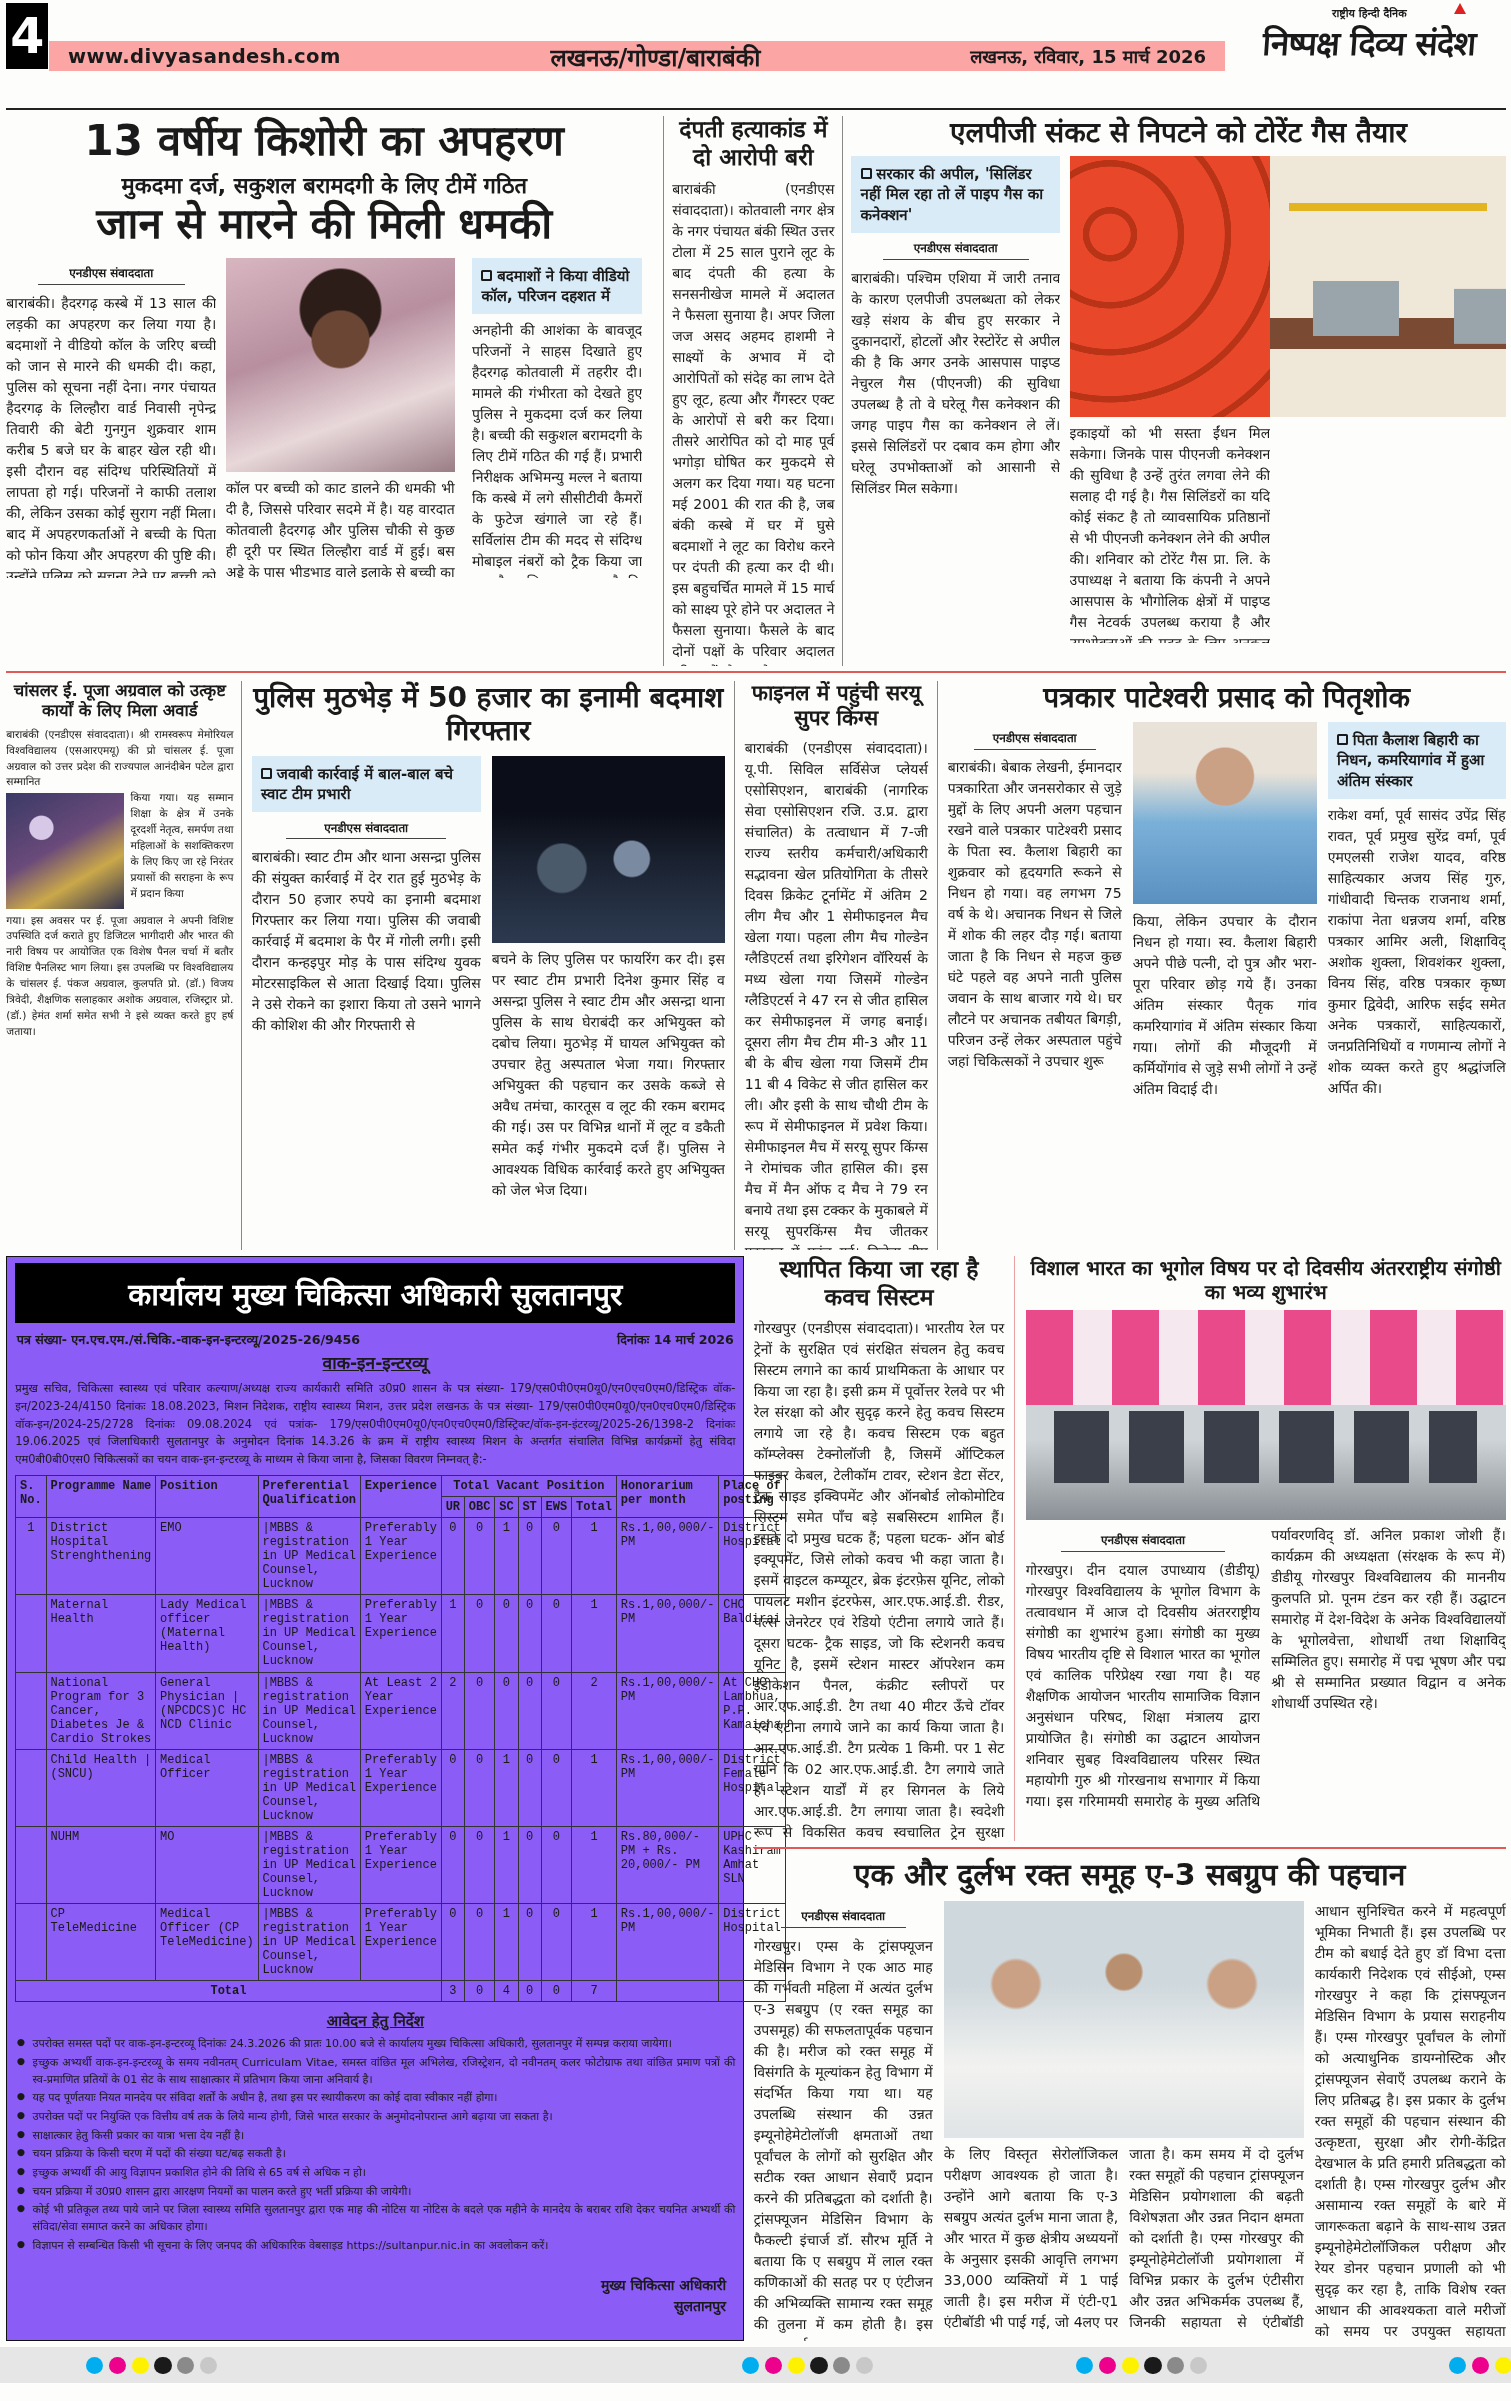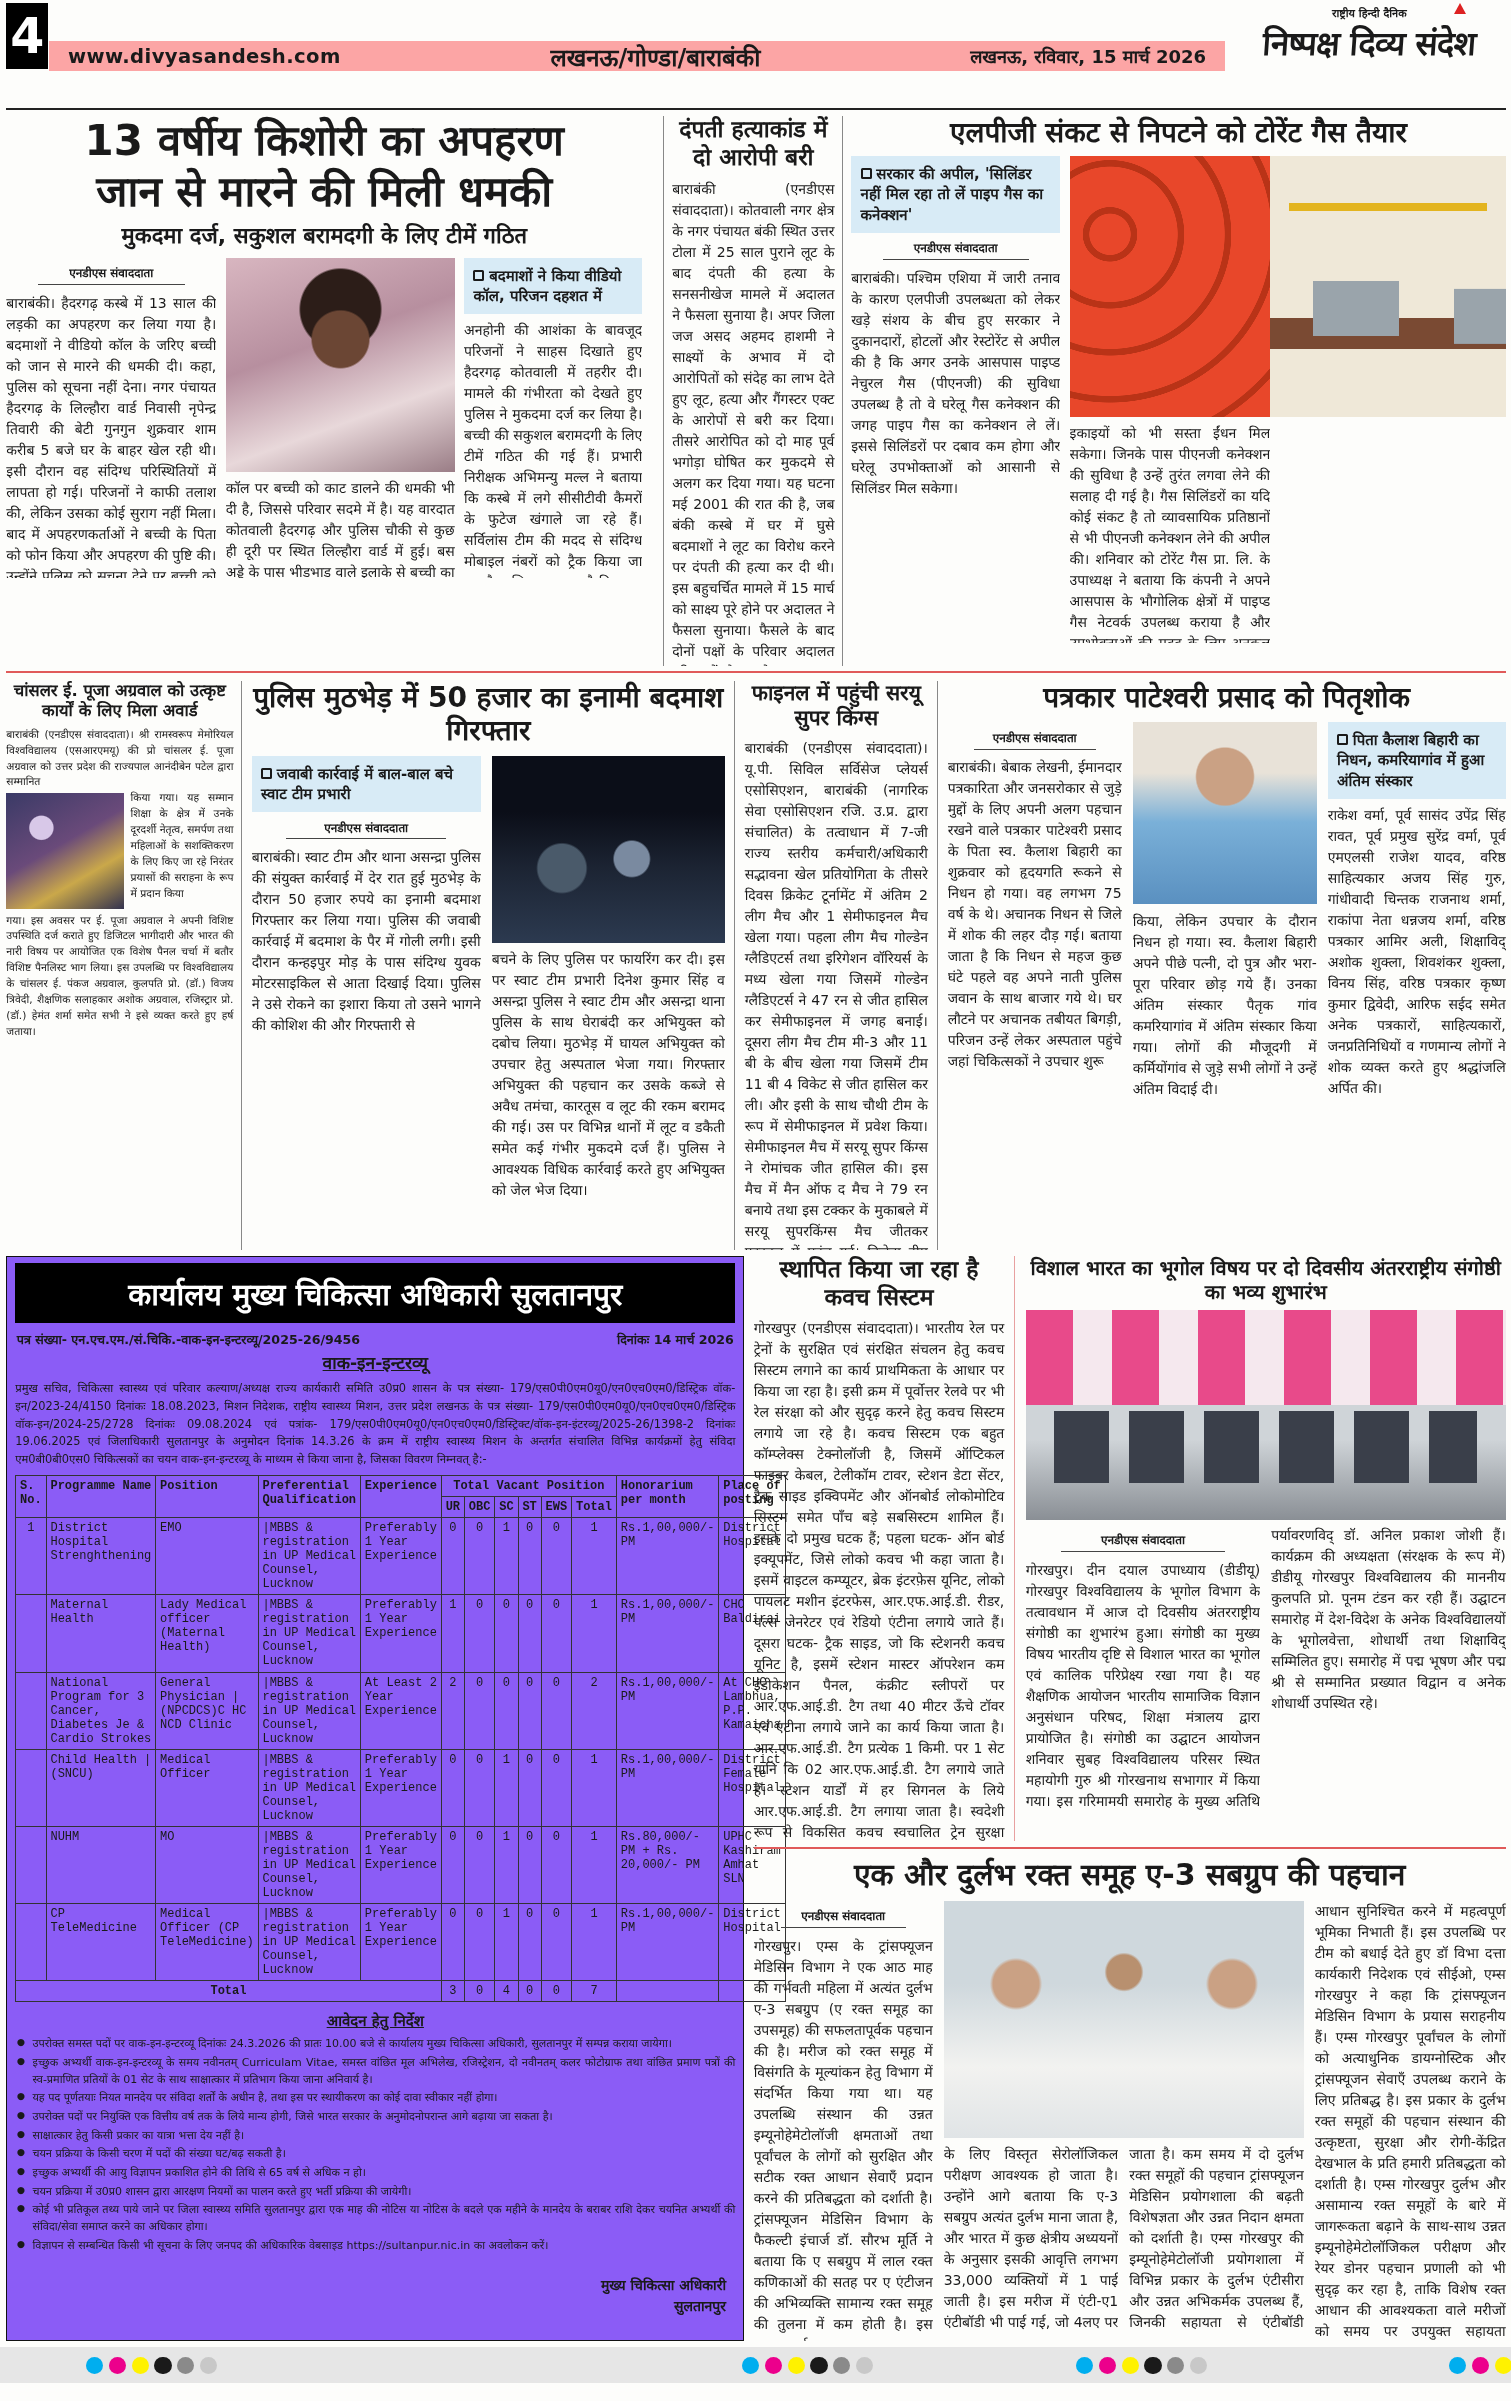--- a/index.html
+++ b/index.html
@@ -32,21 +32,21 @@
             margin-right:4.7px; vertical-align:baseline; }
   .photo { position:relative; overflow:hidden; }
   .clip { overflow:hidden; }
   .hl { font-weight:bold; text-align:center; line-height:1.2; }
 
   
   .row1 { display:flex; height:556px; padding:6.3px 6.3px 0; }
   .kidnap { width:658px; border-right:0.8px solid #888; padding-right:21px; }
   .kid-h { font-size:42px; } .kid-sub { font-size:22px; margin-top:6.3px; }
   .kid-cols { display:flex; gap:9.4px; margin-top:7.9px; height:320px; }
-  .kc1 { width:210px; } .kc2 { width:229px; } .kc3 { flex:1; }
+  .kc1 { width:210px; } .kc2 { width:229px; } .kc3 { flex:1;margin-left:8px; }
   .ph-girl { height:214px; background:
       radial-gradient(circle at 50% 38%, #6b4634 0 16%, transparent 17%),
       radial-gradient(circle at 50% 24%, #2c1d18 0 20%, transparent 21%),
       linear-gradient(160deg,#d8b6c0 0%, #b78f9f 40%, #e8d8da 70%, #9a7d86 100%); margin-bottom:6.3px; }
   .dampati { width:179px; padding:0 7.9px; border-right:0.8px solid #888; }
   .dam-h { font-size:23px; margin-bottom:7.9px; }
   .lpg { flex:1; padding-left:7.9px; }
   .lpg-h { font-size:28px; margin-bottom:6.3px; }
   .lpg-body { display:flex; gap:9.4px; }
   .lpg-left { width:209px; }
@@ -158,22 +158,22 @@
       <div class="micon"></div>
       <div class="tagline">राष्ट्रीय हिन्दी दैनिक</div>
       <div class="mtitle">निष्पक्ष दिव्य संदेश</div>
     </div>
     <div class="header-rule"></div>
   </div>
 
   <div class="row1">
     <div class="kidnap">
       <div class="hl kid-h">13 वर्षीय किशोरी का अपहरण</div>
+      <div class="hl kid-sub">मुकदमा दर्ज, सकुशल बरामदगी के लिए टीमें गठित</div>
       <div class="hl kid-h">जान से मारने की मिली धमकी</div>
-      <div class="hl kid-sub">मुकदमा दर्ज, सकुशल बरामदगी के लिए टीमें गठित</div>
       <div class="kid-cols">
         <div class="kc1 clip">
           <div class="byline">एनडीएस संवाददाता</div>
           <div class="body-txt">बाराबंकी। हैदरगढ़ कस्बे में 13 साल की लड़की का अपहरण कर लिया गया है। बदमाशों ने वीडियो कॉल के जरिए बच्ची को जान से मारने की धमकी दी। कहा, पुलिस को सूचना नहीं देना। नगर पंचायत हैदरगढ़ के लिल्हौरा वार्ड निवासी नृपेन्द्र तिवारी की बेटी गुनगुन शुक्रवार शाम करीब 5 बजे घर के बाहर खेल रही थी। इसी दौरान वह संदिग्ध परिस्थितियों में लापता हो गई। परिजनों ने काफी तलाश की, लेकिन उसका कोई सुराग नहीं मिला। बाद में अपहरणकर्ताओं ने बच्ची के पिता को फोन किया और अपहरण की पुष्टि की। उन्होंने पुलिस को सूचना देने पर बच्ची को जान से मारने की धमकी दी। बदमाशों ने वीडियो</div>
         </div>
         <div class="kc2 clip">
           <div class="photo ph-girl"></div>
           <div class="body-txt">कॉल पर बच्ची को काट डालने की धमकी भी दी है, जिससे परिवार सदमे में है। यह वारदात कोतवाली हैदरगढ़ और पुलिस चौकी से कुछ ही दूरी पर स्थित लिल्हौरा वार्ड में हुई। बस अड्डे के पास भीड़भाड़ वाले इलाके से बच्ची का अपहरण हुआ, लेकिन किसी को भनक तक नहीं लगी।</div>
         </div>
         <div class="kc3 clip">

